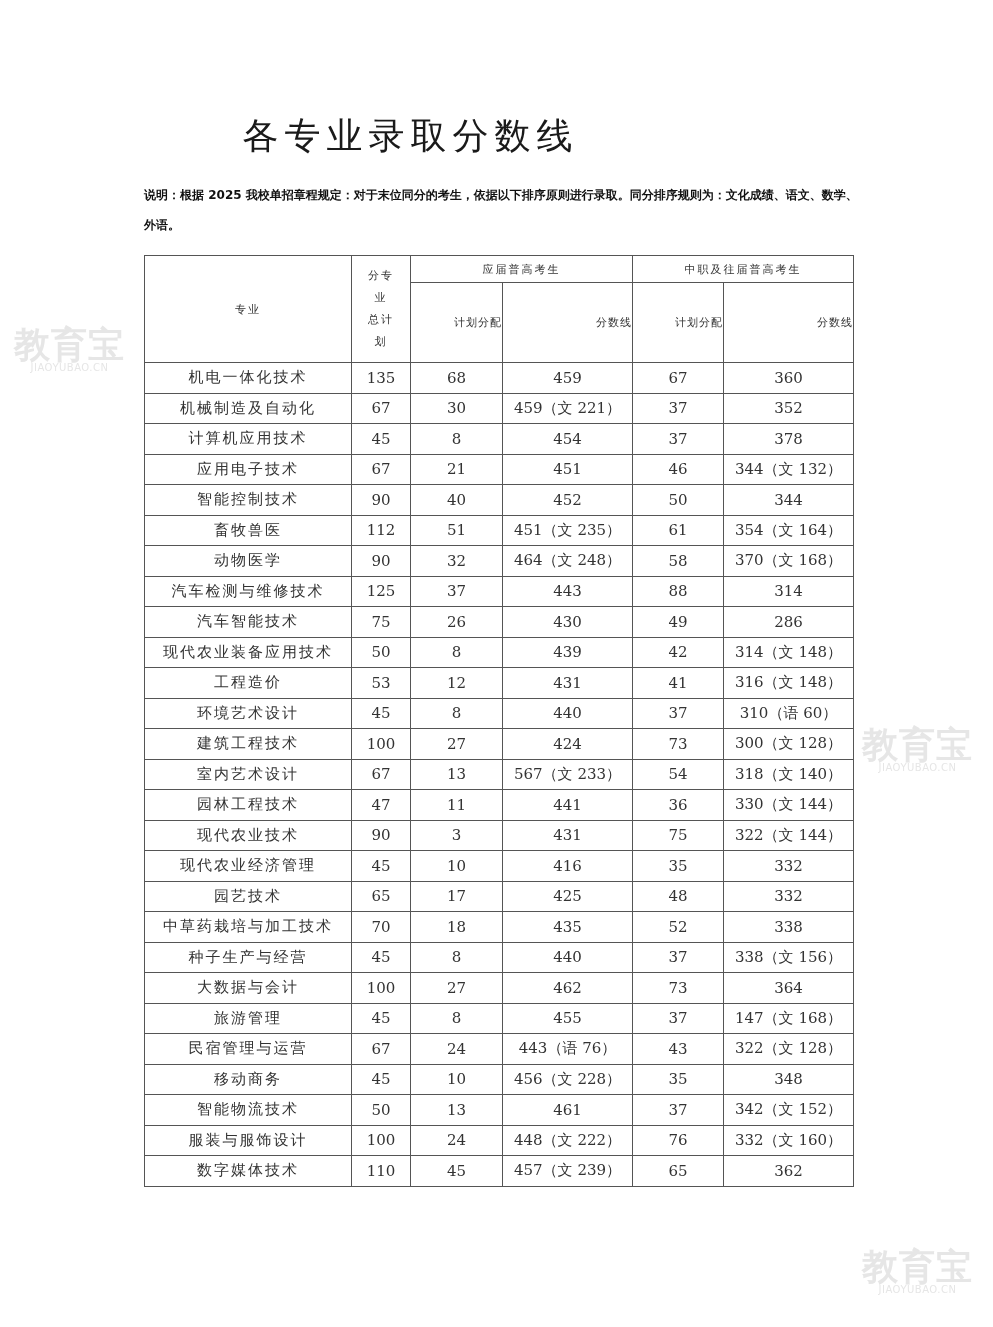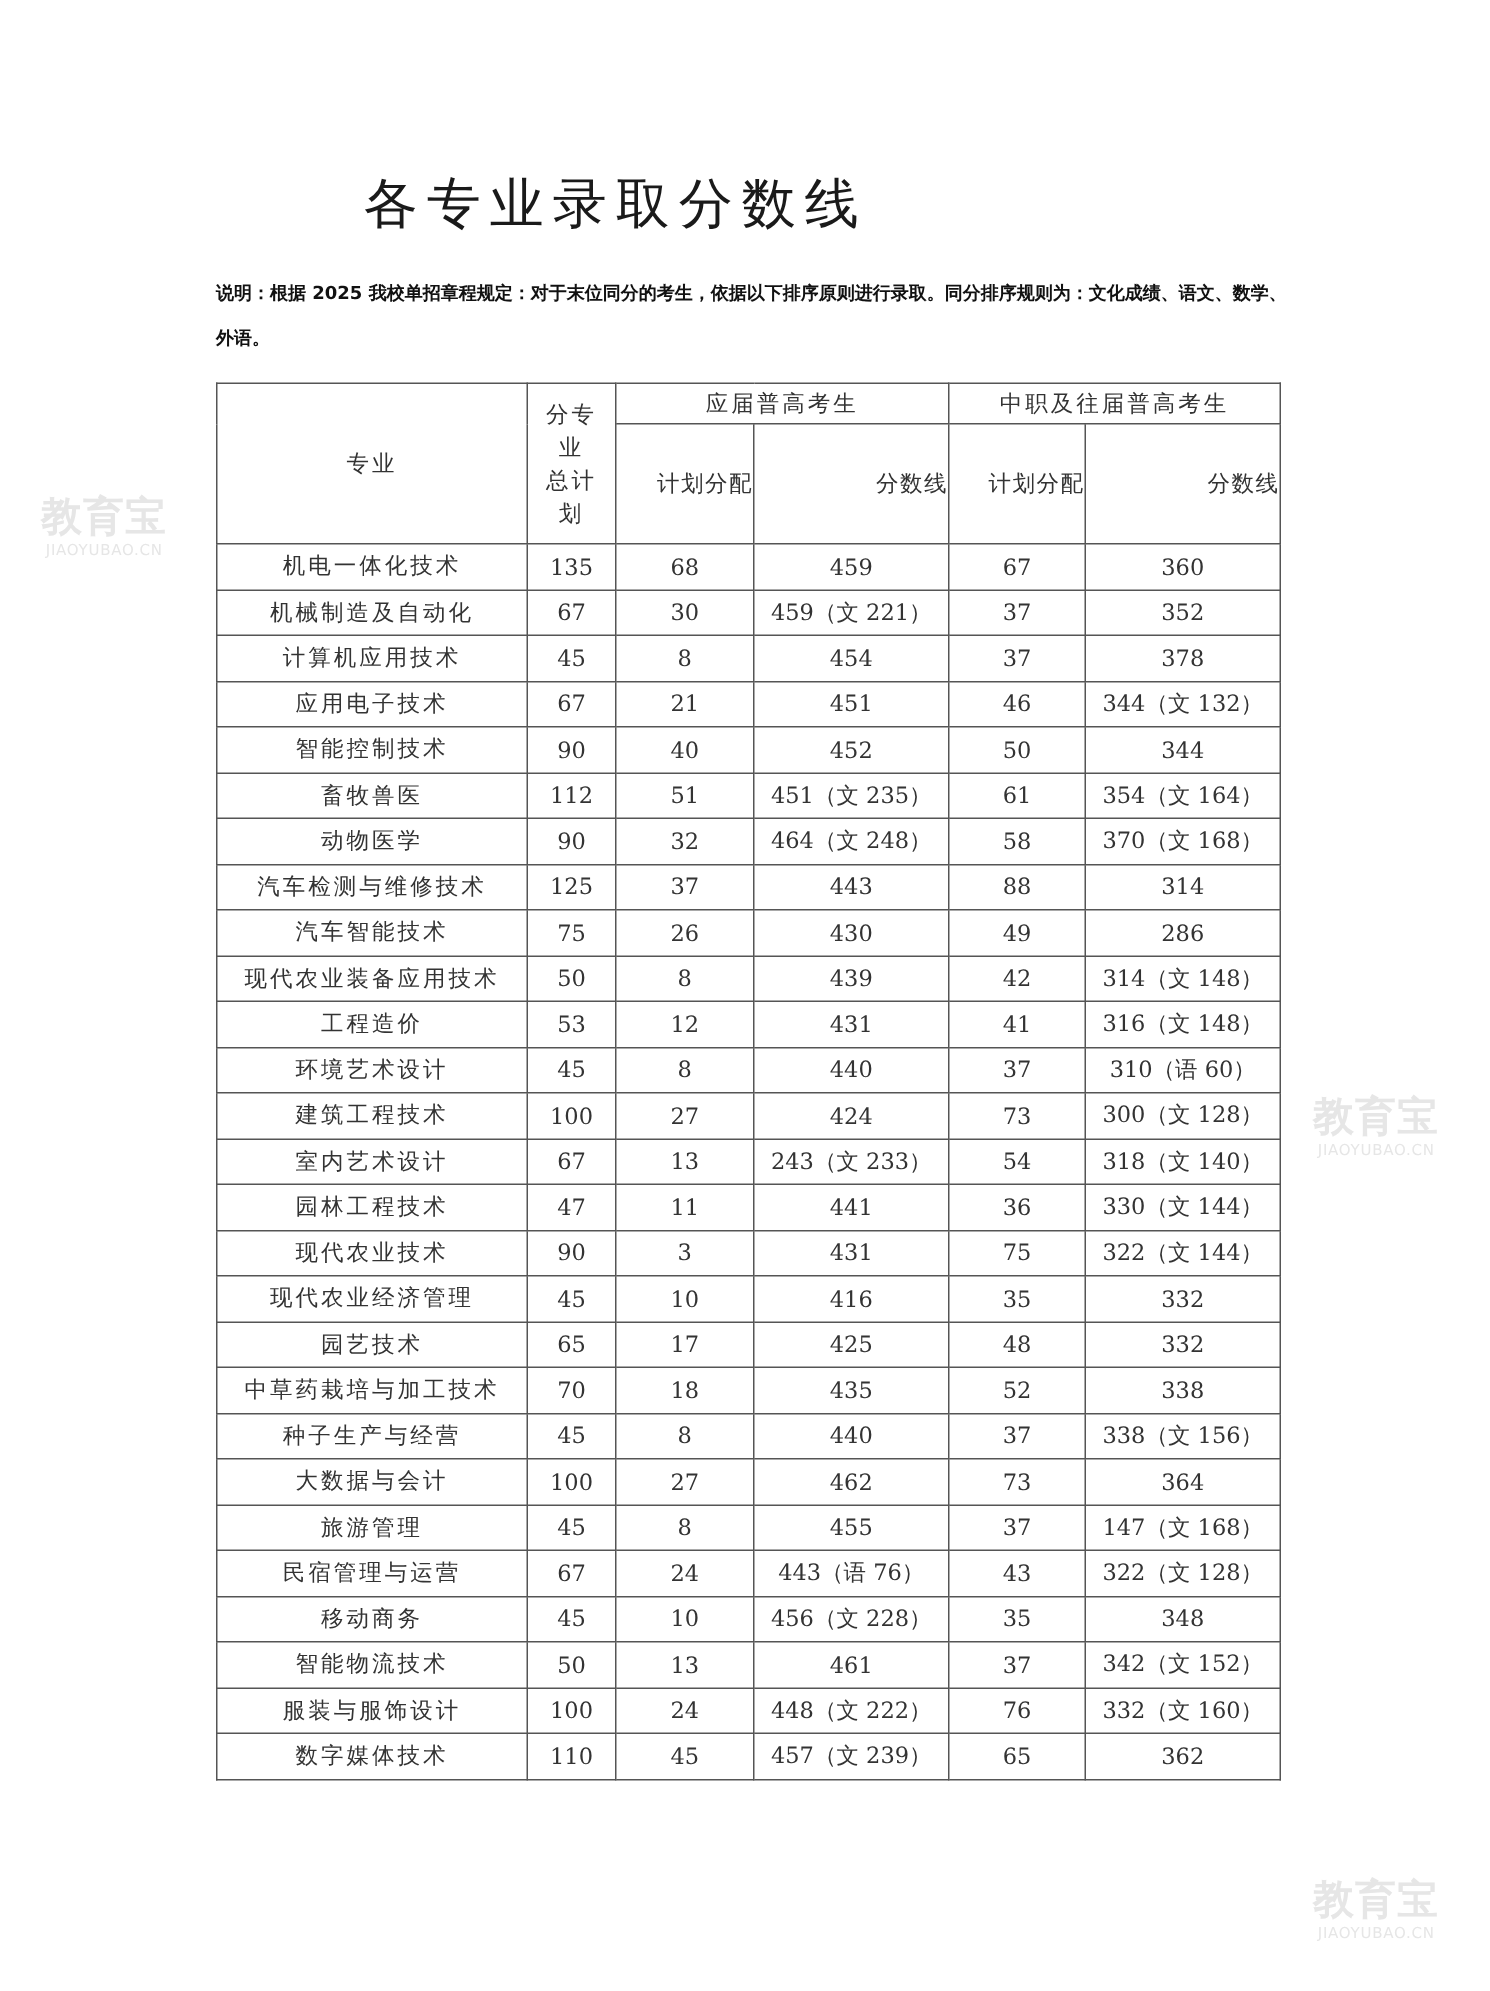--- a/index.html
+++ b/index.html
@@ -1,29 +1,29 @@
 <!DOCTYPE html>
 <html><head>
 <meta charset="utf-8">
 <style>
   html, body { margin:0; padding:0; background:#ffffff; }
   body { width:993px; height:1327px; position:relative; overflow:hidden; font-family:"DejaVu Serif", serif; color:#222; }
   .title { position:absolute; left:0; top:112px; width:821px; text-align:center; font-size:36px; letter-spacing:6px; font-weight:normal; color:#1a1a1a; font-family:"DejaVu Serif", serif; }
   .note { position:absolute; left:144px; top:180px; width:720px; font-family:"DejaVu Sans", sans-serif; font-weight:bold; font-size:12px; line-height:30px; color:#111; }
   table.scores { position:absolute; left:144px; top:255px; border-collapse:collapse; font-family:"DejaVu Serif", serif; font-size:15px; color:#333; }
   table.scores td, table.scores th { border:1px solid #555; padding:0; text-align:center; font-weight:normal; }
-  table.scores th { font-size:15px; }
+  table.scores th { font-size:11px; }
   .c0 { width:206px; } .c1 { width:58px; } .c2 { width:91px; } .c3 { width:129px; } .c4 { width:90px; } .c5 { width:129px; }
   tr.h1 th { height:26px; letter-spacing:2px; }
   tr.h2 th { height:79px; letter-spacing:1px;text-align:right; }
   th.stack { line-height:22px; font-size:15px; }
   tbody tr td { height:29.5px; }
   td.name { text-align:left; padding-left:10px; letter-spacing:2px; }
   .wm { position:absolute; width:115px; text-align:center; color:#e6e6e6; font-family:"DejaVu Sans", sans-serif; }
-  .wm .cn { font-size:27px; font-weight:bold; letter-spacing:1px; line-height:34px; }
+  .wm .cn { font-size:36px; font-weight:bold; letter-spacing:1px; line-height:34px; }
   .wm .en { font-size:10px; letter-spacing:0.5px; line-height:12px; }
 </style>
 </head>
 <body>
 
 <div class="title">各专业录取分数线</div>
 <div class="note">说明：根据 2025 我校单招章程规定：对于末位同分的考生，依据以下排序原则进行录取。同分排序规则为：文化成绩、语文、数学、外语。</div>
 
 <table class="scores">
   <thead>
@@ -147,21 +147,21 @@
         <td>100</td>
         <td>27</td>
         <td>424</td>
         <td>73</td>
         <td>300（文 128）</td>
       </tr>
       <tr>
         <td class="name">室内艺术设计</td>
         <td>67</td>
         <td>13</td>
-        <td>243（文 233）</td>
+        <td>567（文 233）</td>
         <td>54</td>
         <td>318（文 140）</td>
       </tr>
       <tr>
         <td class="name">园林工程技术</td>
         <td>47</td>
         <td>11</td>
         <td>441</td>
         <td>36</td>
         <td>330（文 144）</td>

